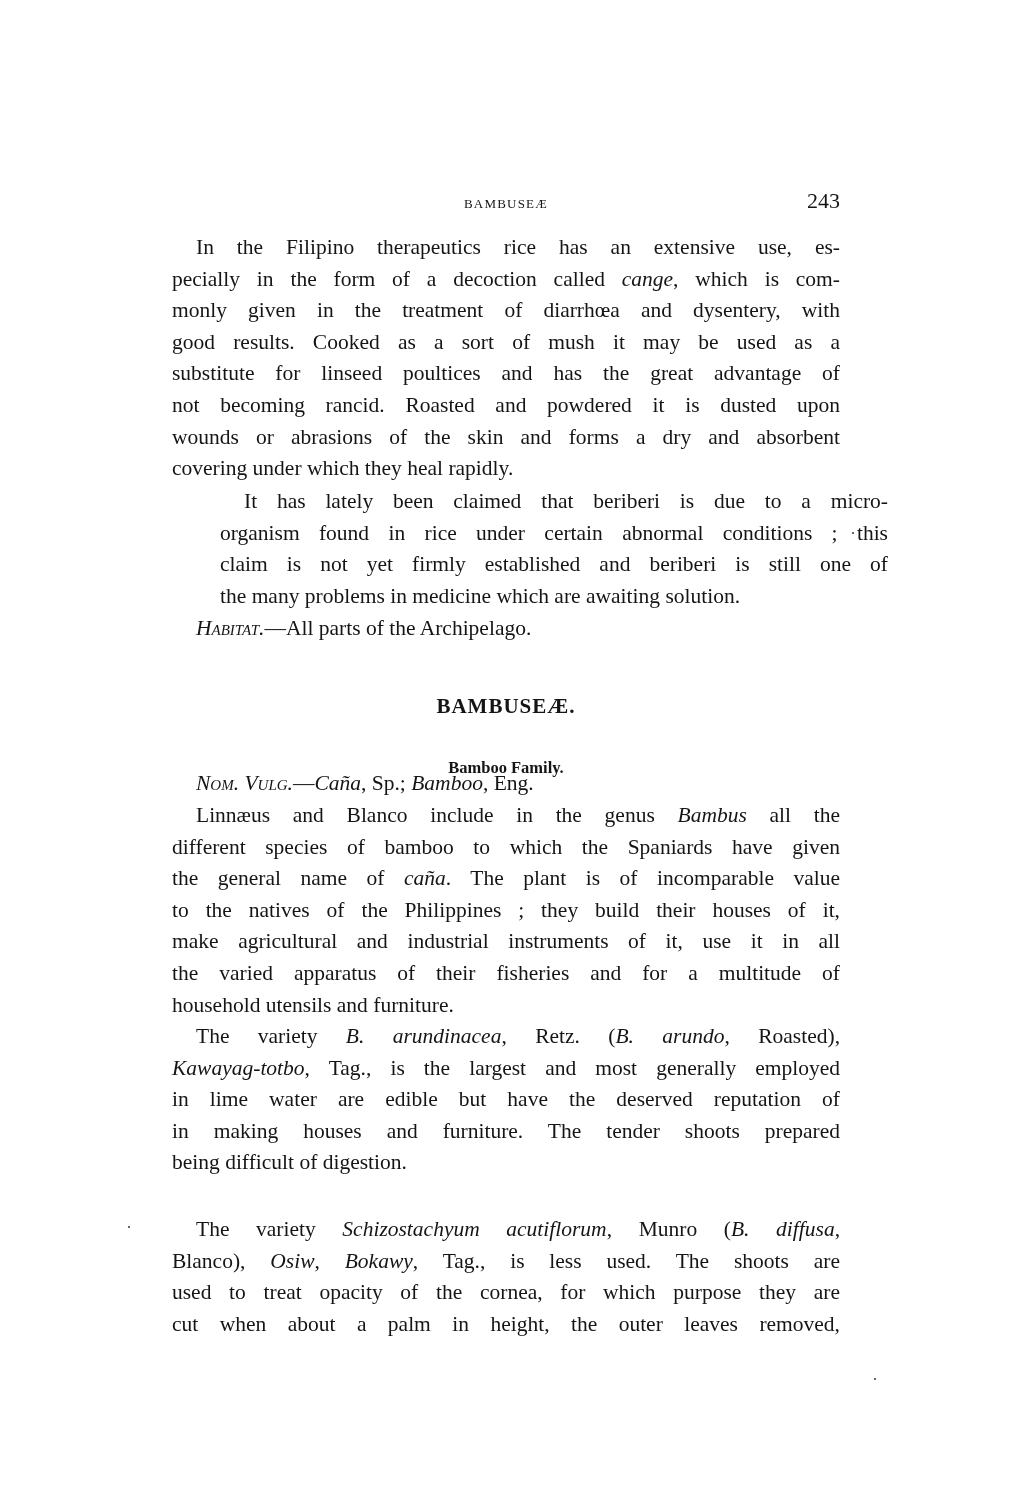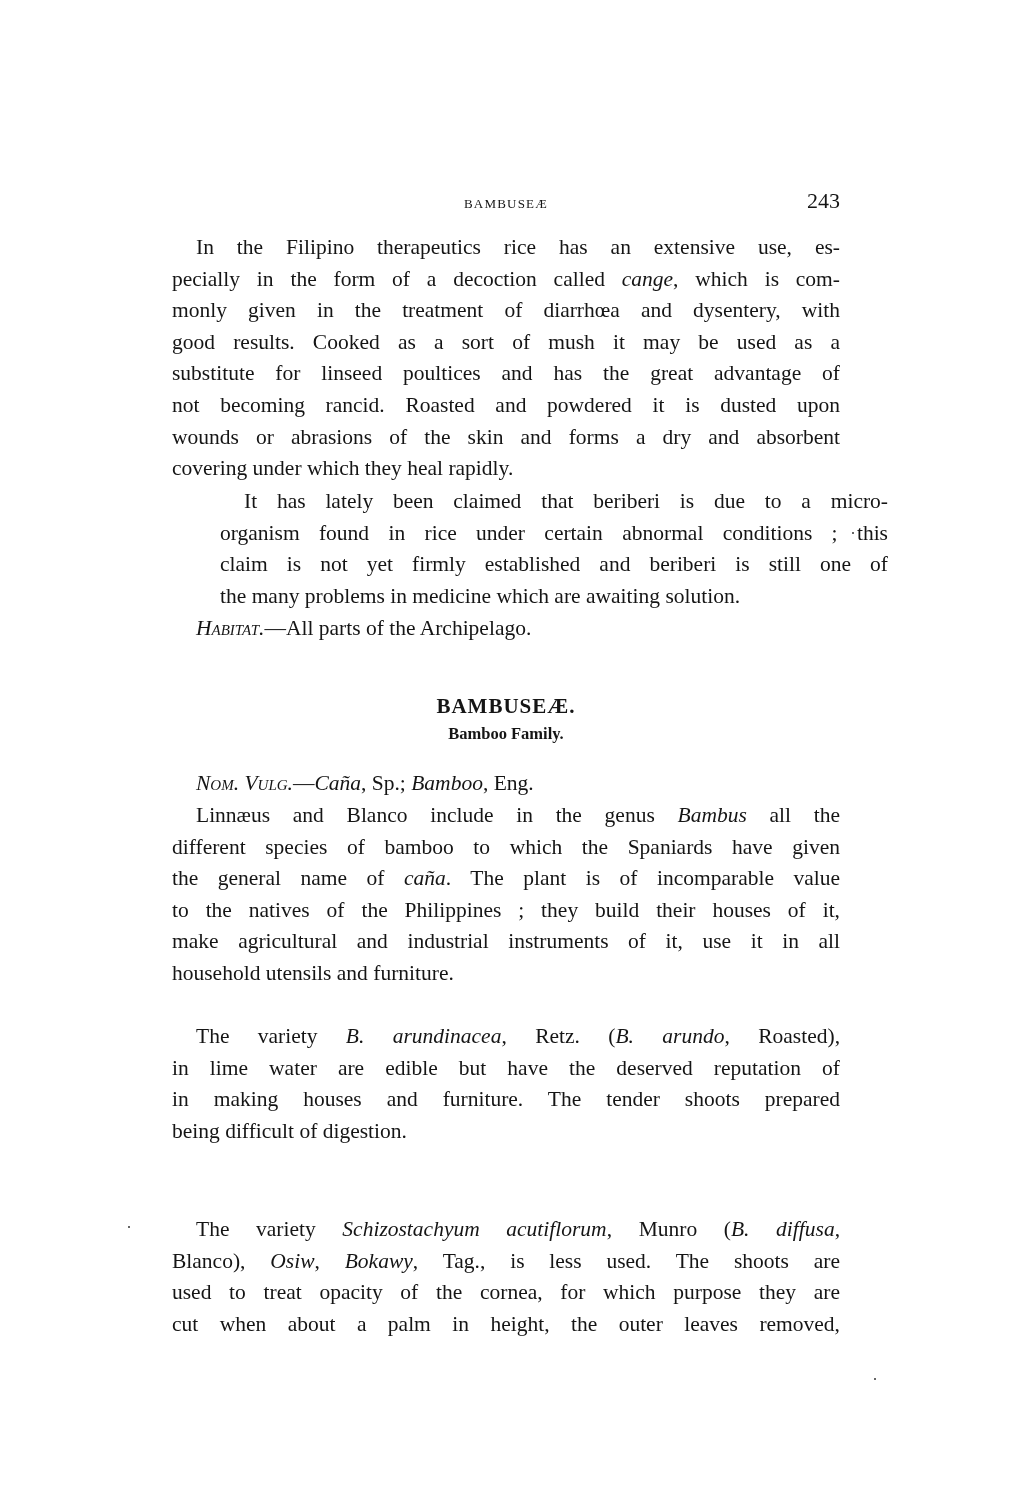--- a/index.html
+++ b/index.html
@@ -48,37 +48,39 @@
     <span class="ln">organism found in rice under certain abnormal conditions ; this</span>
     <span class="ln">claim is not yet firmly established and beriberi is still one of</span>
     <span class="ln last">the many problems in medicine which are awaiting solution.</span>
   </div>
 
   <div class="body-text" style="top:613px;">
     <span class="ln last" style="padding-left:24px;"><span class="sc">Habitat.</span><span>—All parts of the Archipelago.</span></span>
   </div>
 
   <div class="section-title" style="top:694px;">BAMBUSEÆ.</div>
-  <div class="section-sub" style="top:724px;">Bamboo Family.</div>
+  <div class="section-sub" style="top:758px;">Bamboo Family.</div>
 
   <div class="body-text" style="top:768px;">
     <span class="ln last" style="padding-left:24px;"><span class="sc">Nom. Vulg.</span><span>—</span><i>Caña</i><span>, Sp.; </span><i>Bamboo</i><span>, Eng.</span></span>
   </div>
 
   <div class="body-text" style="top:800px;">
     <span class="ln" style="padding-left:24px;"><span>Linnæus and Blanco include in the genus </span><i>Bambus</i><span> all the</span></span>
     <span class="ln">different species of bamboo to which the Spaniards have given</span>
     <span class="ln"><span>the general name of </span><i>caña</i><span>.  The plant is of incomparable value</span></span>
     <span class="ln">to the natives of the Philippines ; they build their houses of it,</span>
     <span class="ln">make agricultural and industrial instruments of it, use it in all</span>
+    <span class="ln">the varied apparatus of their fisheries and for a multitude of</span>
     <span class="ln last">household utensils and furniture.</span>
   </div>
 
   <div class="body-text" style="top:1021px;">
     <span class="ln" style="padding-left:24px;"><span>The variety </span><i>B. arundinacea</i><span>, Retz. (</span><i>B. arundo</i><span>, Roasted),</span></span>
+    <span class="ln"><i>Kawayag-totbo</i><span>, Tag., is the largest and most generally employed</span></span>
     <span class="ln">in lime water are edible but have the deserved reputation of</span>
     <span class="ln">in making houses and furniture.  The tender shoots prepared</span>
     <span class="ln last">being difficult of digestion.</span>
   </div>
 
   <div class="body-text" style="top:1214px;">
     <span class="ln" style="padding-left:24px;"><span>The variety </span><i>Schizostachyum acutiflorum</i><span>, Munro (</span><i>B. diffusa</i><span>,</span></span>
     <span class="ln"><span>Blanco), </span><i>Osiw</i><span>, </span><i>Bokawy</i><span>, Tag., is less used.  The shoots are</span></span>
     <span class="ln">used to treat opacity of the cornea, for which purpose they are</span>
     <span class="ln">cut when about a palm in height, the outer leaves removed,</span>

